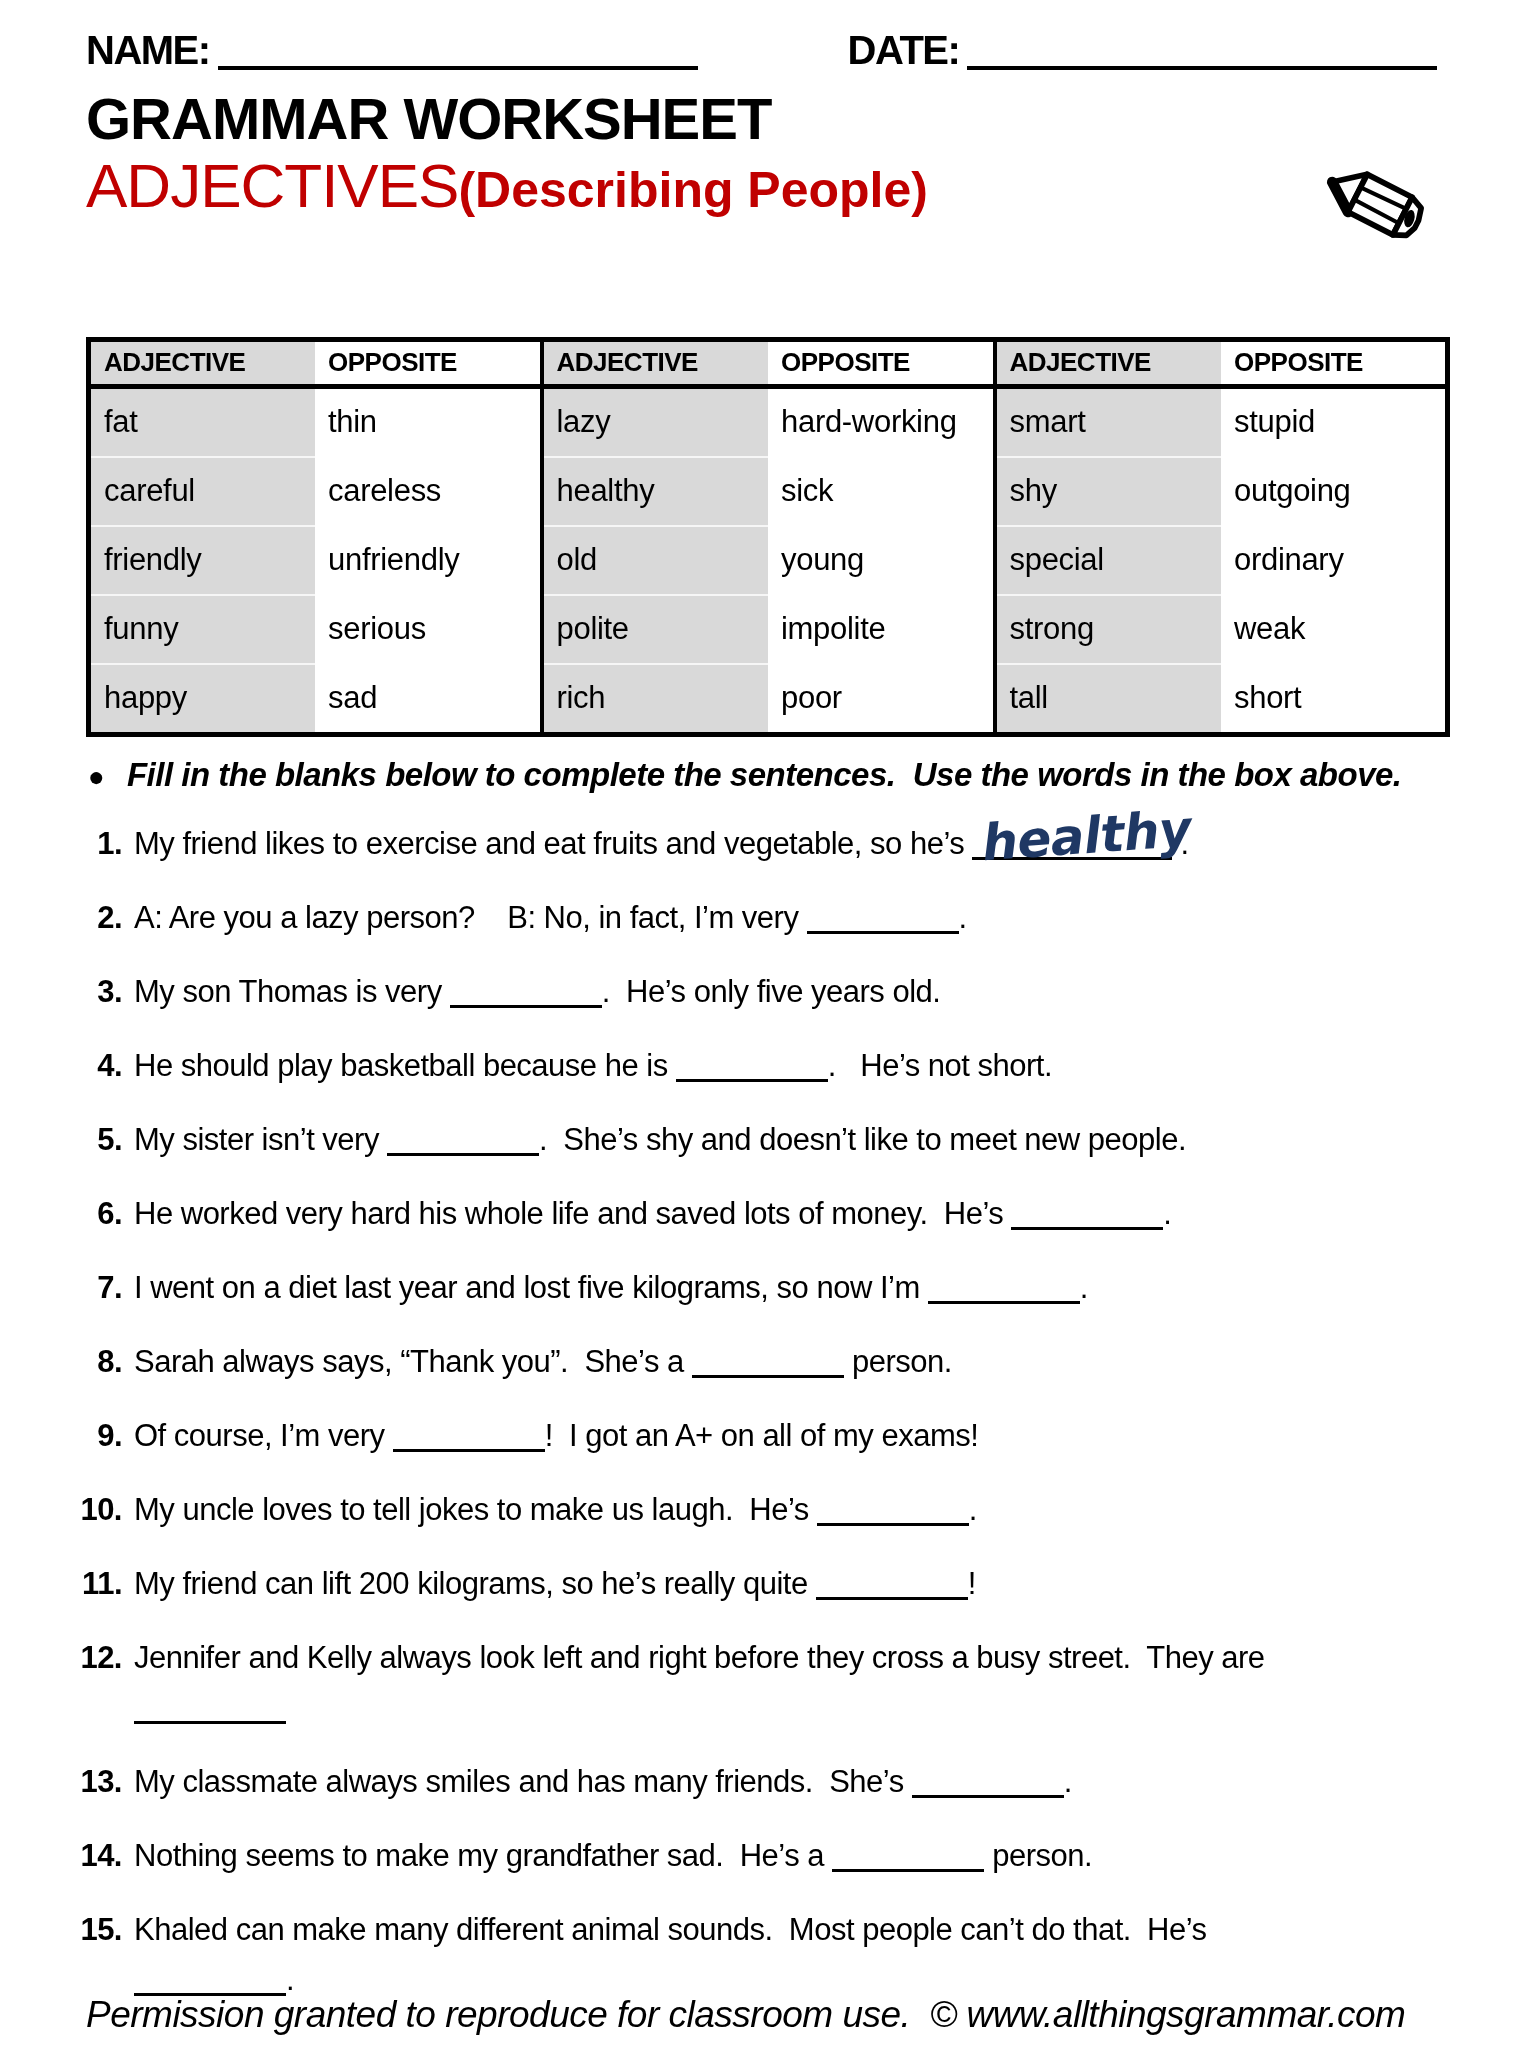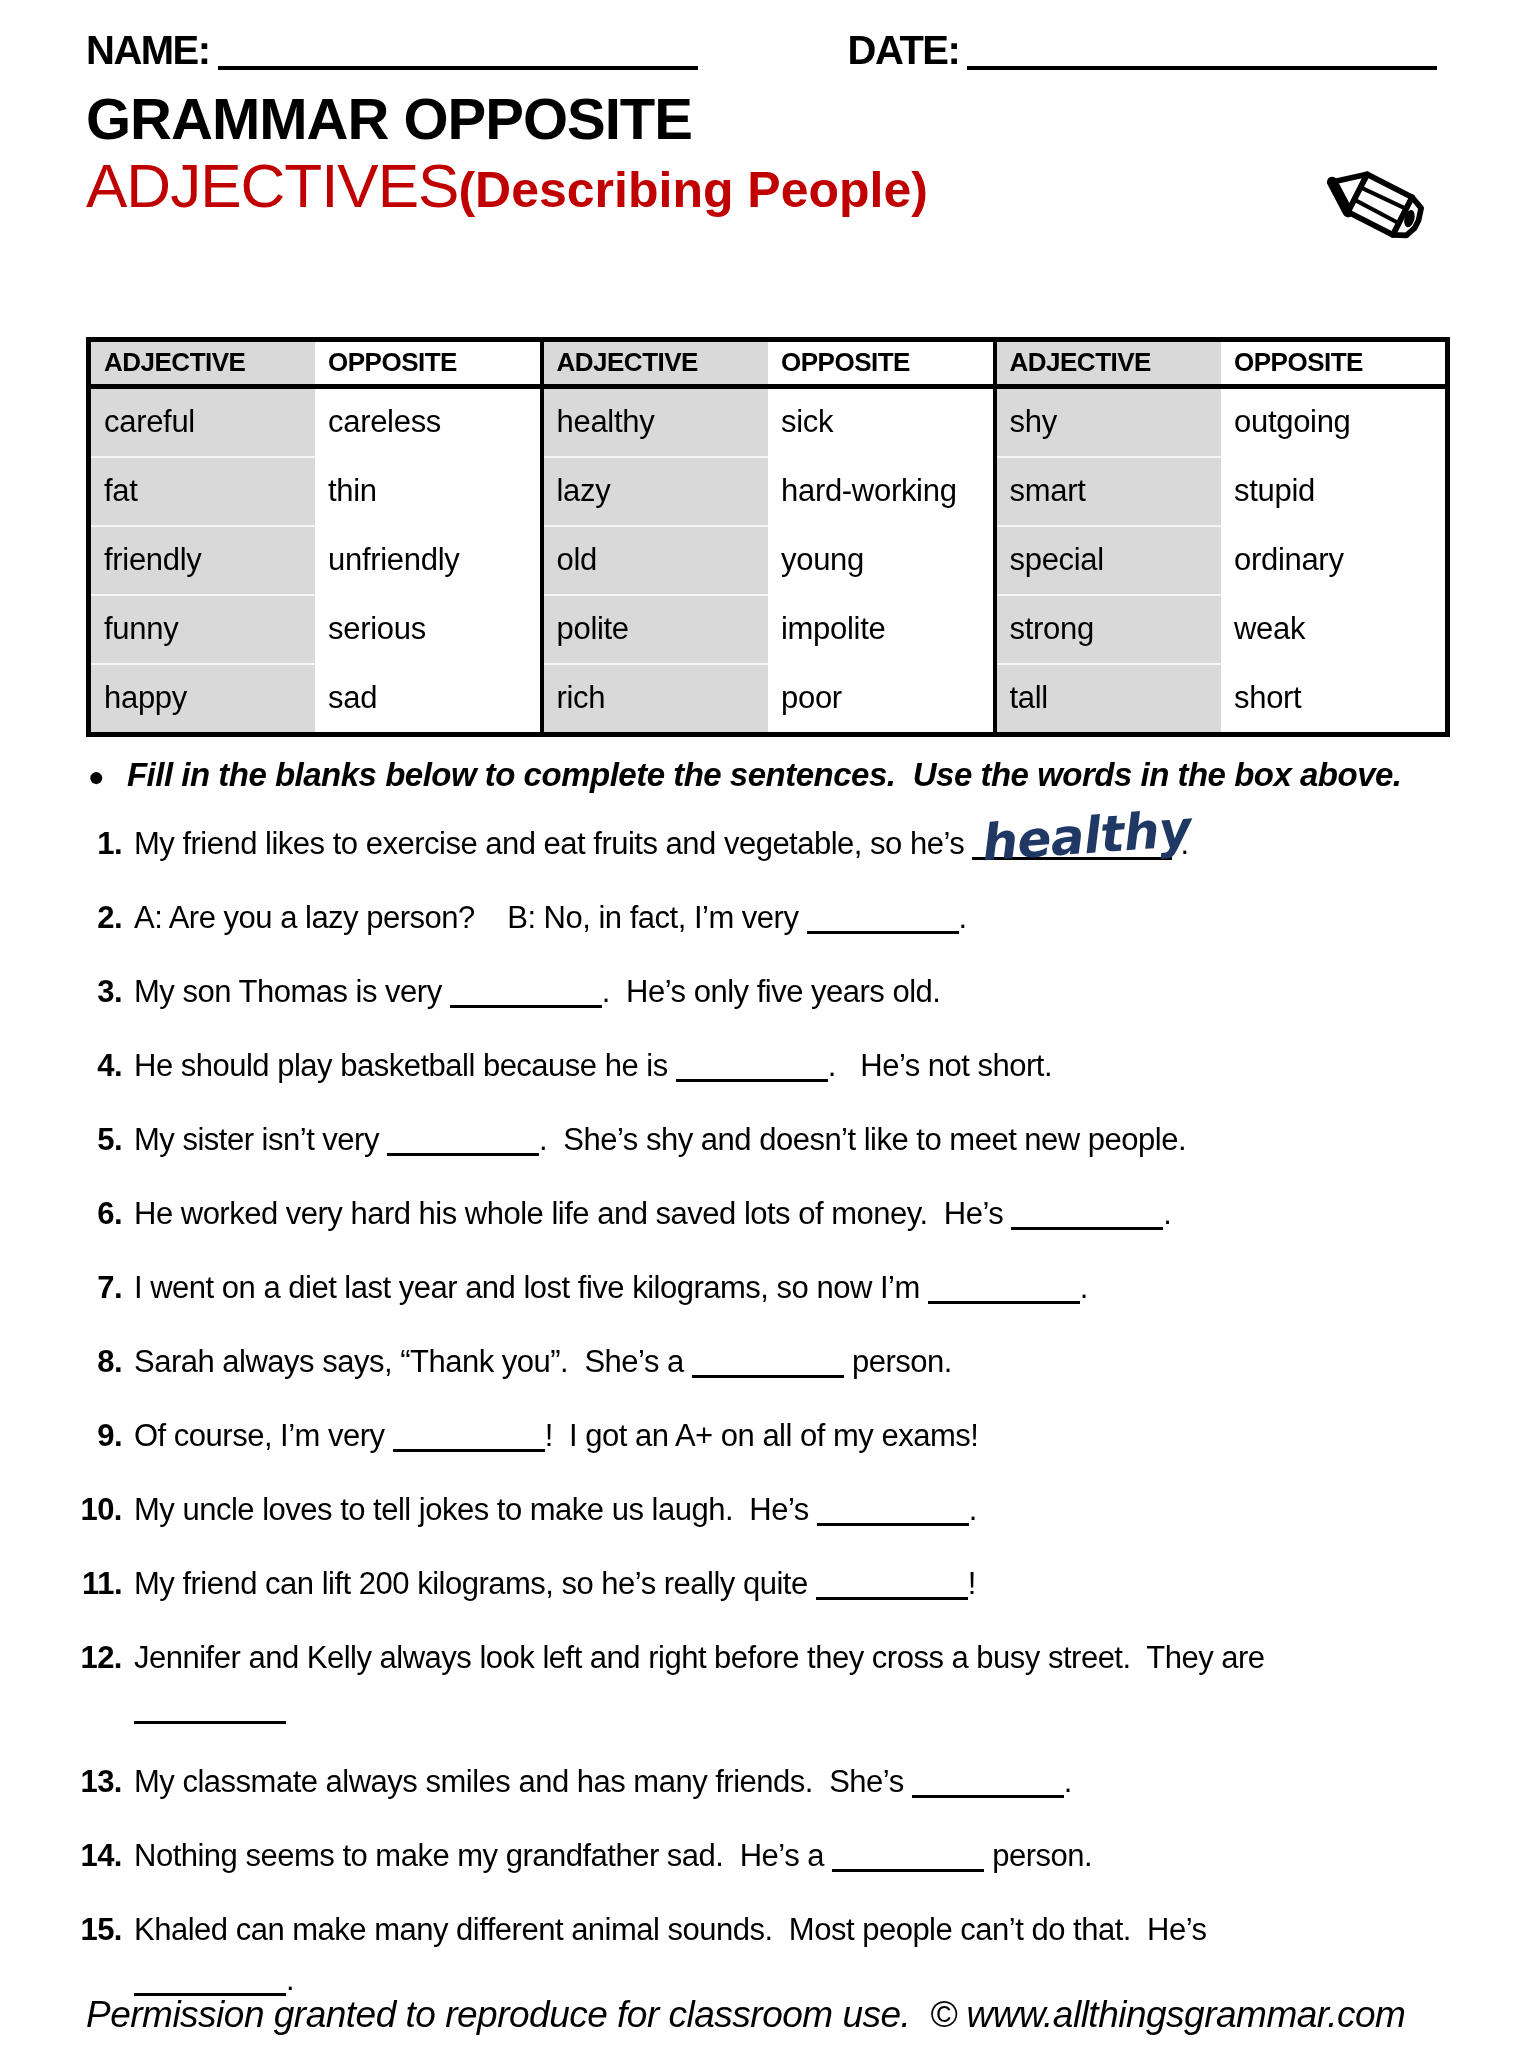--- a/index.html
+++ b/index.html
@@ -76,21 +76,21 @@
 </style>
 </head>
 <body>
 
 <div class="page">
 
   <div class="name-date-row">
     <span>NAME:</span><span class="hline name-line"></span><span class="date-label">DATE:</span><span class="hline date-line"></span>
   </div>
 
-  <div class="ws-title">GRAMMAR OPPOSITE</div>
+  <div class="ws-title">GRAMMAR WORKSHEET</div>
 
   <div class="main-title-row">
     <span class="main-title">ADJECTIVES</span><span class="sub-title">(Describing People)</span>
     <span class="pencil">
       <svg viewBox="-18 -15 176 150" width="150" height="122">
         <g transform="rotate(27 70 60)" stroke="#000" stroke-linejoin="round" stroke-linecap="round" fill="#fff">
           <path d="M12,62 L46,34 L46,86 Z" stroke-width="7"></path>
           <path d="M12,62 L46,86" stroke-width="13"></path>
           <path d="M46,34 L108,34 L108,86 L46,86 Z" stroke-width="7"></path>
           <path d="M46,52 L108,50" stroke-width="5" fill="none"></path>
@@ -108,36 +108,36 @@
           <th class="col-adj">ADJECTIVE</th>
           <th class="col-opp">OPPOSITE</th>
           <th class="col-adj pair-start">ADJECTIVE</th>
           <th class="col-opp">OPPOSITE</th>
           <th class="col-adj pair-start">ADJECTIVE</th>
           <th class="col-opp">OPPOSITE</th>
         </tr>
     </thead>
     <tbody>
         <tr>
+          <td class="col-adj">fat</td>
+          <td class="col-opp">thin</td>
+          <td class="col-adj pair-start">lazy</td>
+          <td class="col-opp">hard-working</td>
+          <td class="col-adj pair-start">smart</td>
+          <td class="col-opp">stupid</td>
+        </tr>
+        <tr>
           <td class="col-adj">careful</td>
           <td class="col-opp">careless</td>
           <td class="col-adj pair-start">healthy</td>
           <td class="col-opp">sick</td>
           <td class="col-adj pair-start">shy</td>
           <td class="col-opp">outgoing</td>
         </tr>
         <tr>
-          <td class="col-adj">fat</td>
-          <td class="col-opp">thin</td>
-          <td class="col-adj pair-start">lazy</td>
-          <td class="col-opp">hard-working</td>
-          <td class="col-adj pair-start">smart</td>
-          <td class="col-opp">stupid</td>
-        </tr>
-        <tr>
           <td class="col-adj">friendly</td>
           <td class="col-opp">unfriendly</td>
           <td class="col-adj pair-start">old</td>
           <td class="col-opp">young</td>
           <td class="col-adj pair-start">special</td>
           <td class="col-opp">ordinary</td>
         </tr>
         <tr>
           <td class="col-adj">funny</td>
           <td class="col-opp">serious</td>

